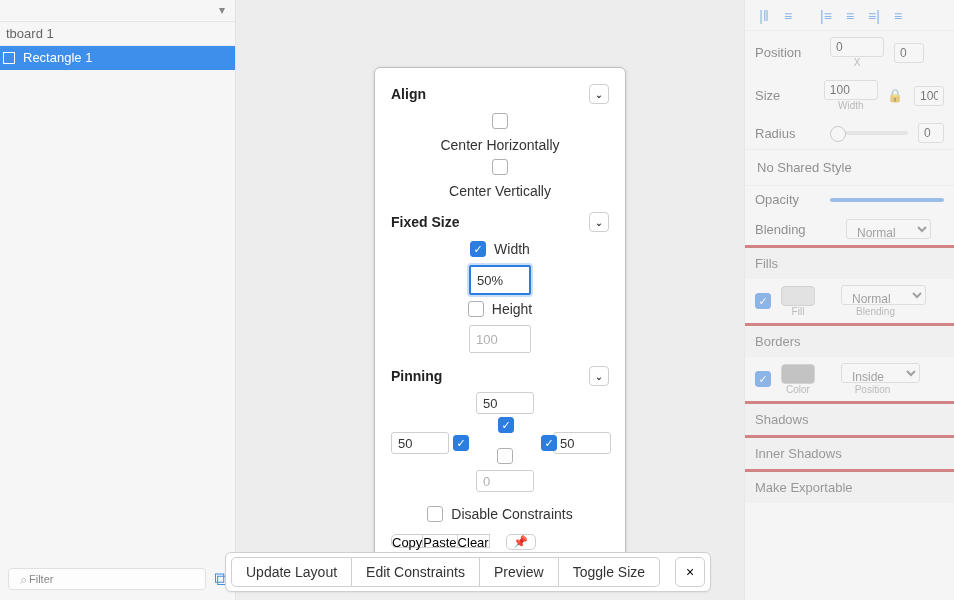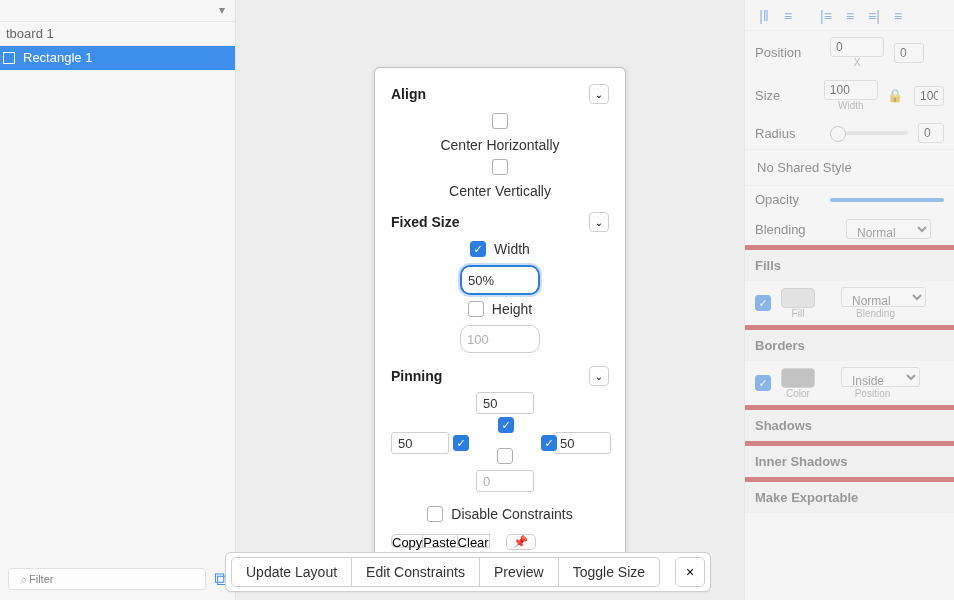--- a/index.html
+++ b/index.html
@@ -172,23 +172,23 @@
   justify-content: center;
   background: #fff;
   font-size: 11px;
   color: #fff;
 }
 .chk.on {
   background: #2b7ee0;
   border-color: #2b7ee0;
 }
 .size-input {
-  width: 80px; height: 24px;
-  border: 1px solid #cfcfcf;
-  border-radius: 10px;
+  width: 62px; height: 24px;
+  border: 1px solid #cfcfcf;
+  border-radius: 2px;
   padding: 13px 6px;
   font-size: 13px;
   color: #333;
   background: #fff;
 }
 .size-input.focused {
   border: 2px solid #2b7ee0;
   box-shadow: 0 0 0 2px rgba(43,126,224,0.25);
 }
 .size-input.disabled { color: #b0b0b0; }
@@ -284,22 +284,22 @@
 .insp-input {
   width: 54px; height: 20px;
   border: 1px solid #cfcfcf;
   border-radius: 3px;
   font-size: 12px;
   padding: 0 5px;
   background: #fff;
 }
 .insp-sub { font-size: 10px; color: #888; text-align: center; }
 .insp-section-title {
-  padding: 8px 10px; font-weight: 700; color: #444;
-  border-top: 5px solid #b91c1c;
+  padding: 8px 10px; font-weight: 400; color: #444;
+  border-top: 3px solid #b91c1c;
   background: #f4f4f4;
 }
 .fill-row { display: flex; align-items: center; gap: 10px; padding: 6px 10px; }
 .swatch {
   width: 34px; height: 20px; border: 1px solid #bbb; border-radius: 4px;
   background: #d8d8d8;
 }
 .swatch.dark { background: #9a9a9a; }
 .sel {
   height: 20px; border: 1px solid #cfcfcf; border-radius: 3px;

